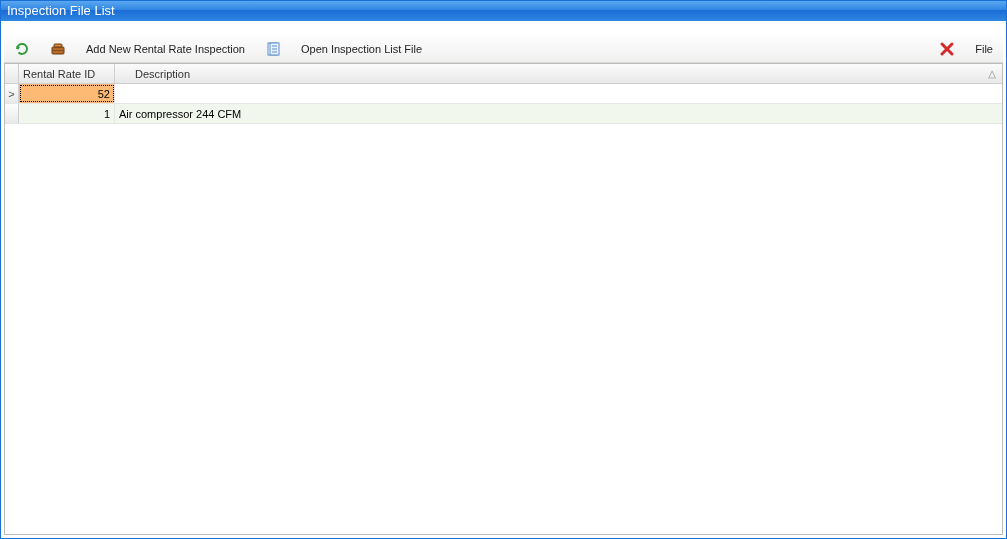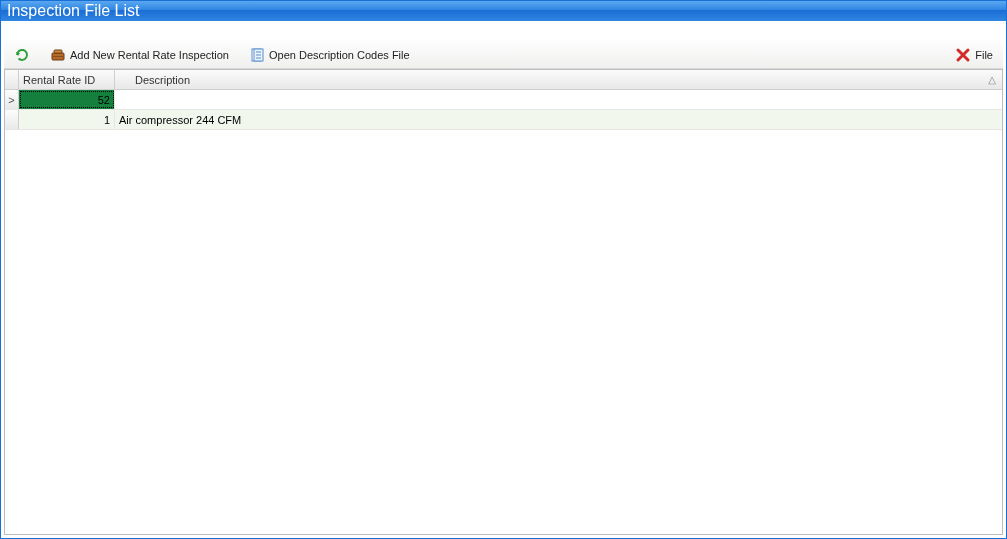--- a/index.html
+++ b/index.html
@@ -9,34 +9,34 @@
   .window {
     width: 1007px; height: 539px;
     border: 1px solid #1a6fd6;
     background: #fff;
     display: flex; flex-direction: column;
     padding: 3px;
   }
   .titlebar {
     height: 20px; line-height: 20px;
     background: linear-gradient(to bottom, #5aa7f0 0%, #2f86e3 45%, #1b6cd4 46%, #2f86e3 100%);
-    color: #fff; font-size: 16px;
+    color: #fff; font-size: 13px;
     padding: 0 6px;
-    margin: -3px -3px 20px -3px;
+    margin: -3px -3px 14px -3px;
   }
   .toolbar {
     height: 28px;
     display: flex; align-items: center; gap: 12px;
     padding: 0 6px;
     background: linear-gradient(to bottom, #fdfdfd 0%, #f0f0ef 100%);
     border-bottom: 1px solid #d9d9d9;
   }
   .tb-spacer { flex: 1; }
   .tb-item {
-    display: inline-flex; align-items: center; gap: 4px;
+    display: inline-flex; align-items: center; gap: 20px;
     padding: 2px 4px; cursor: pointer; color: #222;
     white-space: nowrap;
   }
   .icon { width: 16px; height: 16px; display: inline-flex; align-items: center; justify-content: center; }
   .icon svg { width: 16px; height: 16px; display: block; }
 
   .grid-wrap { flex: 1; display: flex; flex-direction: column; border: 1px solid #bcbcbc; min-height: 0; }
   .grid-header {
     display: flex; height: 20px; align-items: stretch;
     background: linear-gradient(to bottom, #fbfbfb, #e8e8e8);
@@ -64,21 +64,21 @@
   .row .cell {
     border-right: 1px solid #e6e6e6;
     padding: 0 4px; display: flex; align-items: center;
     overflow: hidden; white-space: nowrap;
   }
   .row .cell.indicator { width: 14px; justify-content: center; background: linear-gradient(to bottom,#fdfdfd,#e9e9e9); color:#555; border-right:1px solid #cfcfcf;}
   .row .cell.id { width: 96px; justify-content: flex-end; }
   .row .cell.desc { flex: 1; border-right: none; }
 
   .row.selected .cell.id {
-    background: #15803d; justify-content: flex-end;
+    background: #fdba74; justify-content: flex-end;
     outline: 1px dotted #000; outline-offset: -2px; text-align: center;
   }
   .row.selected .cell.desc {
     background: linear-gradient(to bottom, #4a93e6 0%, #2f7fe0 50%, #1e66cc 51%, #3a86e3 100%);
     color: #fff;
   }
   .row.alt { background: #f1f7ec; }
 </style>
 </head>
 <body>
@@ -108,21 +108,21 @@
     <span class="tb-item">
       <span class="icon">
         <svg viewBox="0 0 16 16">
             <rect x="3" y="2" width="9" height="12" fill="#fff" stroke="#5a8fce"></rect>
             <rect x="5" y="2" width="9" height="12" fill="#eaf2fb" stroke="#5a8fce"></rect>
             <line x1="7" y1="5" x2="12" y2="5" stroke="#5a8fce"></line>
             <line x1="7" y1="8" x2="12" y2="8" stroke="#5a8fce"></line>
             <line x1="7" y1="11" x2="12" y2="11" stroke="#5a8fce"></line>
           </svg>
       </span>
-      <span>Open Description Codes File</span>
+      <span>Open Inspection List File</span>
     </span>
     <span class="tb-spacer"></span>
     <span class="tb-item">
       <span class="icon">
         <svg viewBox="0 0 16 16">
             <path d="M3 3 L13 13 M13 3 L3 13" stroke="#d12b2b" stroke-width="3" stroke-linecap="round"></path>
           </svg>
       </span>
       <span>File</span>
     </span>

